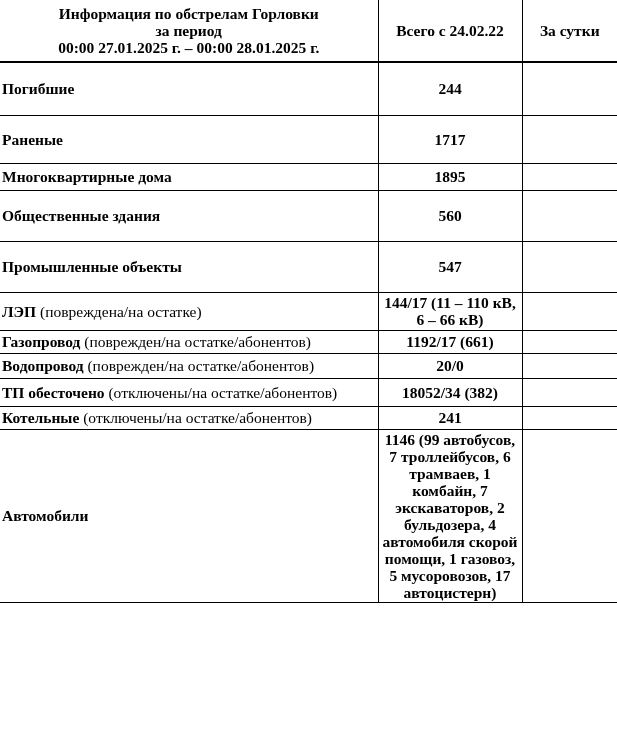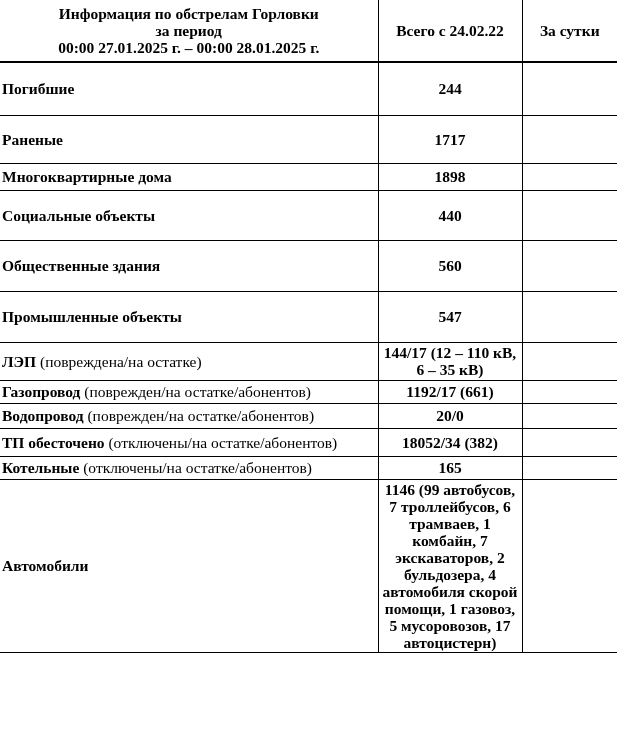--- a/index.html
+++ b/index.html
@@ -84,61 +84,56 @@
         <td class="val-cell">244</td>
         <td class="val-cell"></td>
       </tr>
       <tr style="height:48px">
         <td class="label-cell"><span class="lbl">Раненые</span><span class="note"></span></td>
         <td class="val-cell">1717</td>
         <td class="val-cell"></td>
       </tr>
       <tr style="height:27px">
         <td class="label-cell"><span class="lbl">Многоквартирные дома</span><span class="note"></span></td>
-        <td class="val-cell">1898</td>
-        <td class="val-cell"></td>
-      </tr>
-      <tr style="height:50px">
-        <td class="label-cell"><span class="lbl">Социальные объекты</span><span class="note"></span></td>
-        <td class="val-cell">440</td>
+        <td class="val-cell">1895</td>
         <td class="val-cell"></td>
       </tr>
       <tr style="height:51px">
         <td class="label-cell"><span class="lbl">Общественные здания</span><span class="note"></span></td>
         <td class="val-cell">560</td>
         <td class="val-cell"></td>
       </tr>
       <tr style="height:51px">
         <td class="label-cell"><span class="lbl">Промышленные объекты</span><span class="note"></span></td>
         <td class="val-cell">547</td>
         <td class="val-cell"></td>
       </tr>
       <tr style="height:38px">
         <td class="label-cell"><span class="lbl">ЛЭП</span><span class="note"> (повреждена/на остатке)</span></td>
-        <td class="val-cell">144/17 (12 – 110 кВ, 6 – 35 кВ)</td>
+        <td class="val-cell">144/17 (11 – 110 кВ, 6 – 66 кВ)</td>
         <td class="val-cell"></td>
       </tr>
       <tr style="height:23px">
         <td class="label-cell"><span class="lbl">Газопровод</span><span class="note"> (поврежден/на остатке/абонентов)</span></td>
         <td class="val-cell">1192/17 (661)</td>
         <td class="val-cell"></td>
       </tr>
       <tr style="height:25px">
         <td class="label-cell"><span class="lbl">Водопровод</span><span class="note"> (поврежден/на остатке/абонентов)</span></td>
         <td class="val-cell">20/0</td>
         <td class="val-cell"></td>
       </tr>
       <tr style="height:28px">
         <td class="label-cell"><span class="lbl">ТП обесточено</span><span class="note"> (отключены/на остатке/абонентов)</span></td>
         <td class="val-cell">18052/34 (382)</td>
         <td class="val-cell"></td>
       </tr>
       <tr style="height:23px">
         <td class="label-cell"><span class="lbl">Котельные</span><span class="note"> (отключены/на остатке/абонентов)</span></td>
-        <td class="val-cell">165</td>
+        <td class="val-cell">241</td>
         <td class="val-cell"></td>
       </tr>
       <tr style="height:170px">
         <td class="label-cell"><span class="lbl">Автомобили</span><span class="note"></span></td>
         <td class="val-cell">1146 (99 автобусов, 7 троллейбусов, 6 трамваев, 1 комбайн, 7 экскаваторов, 2 бульдозера, 4 автомобиля скорой помощи, 1 газовоз, 5 мусоровозов, 17 автоцистерн)</td>
         <td class="val-cell"></td>
       </tr>
     </tbody>
   </table>
 </div>

